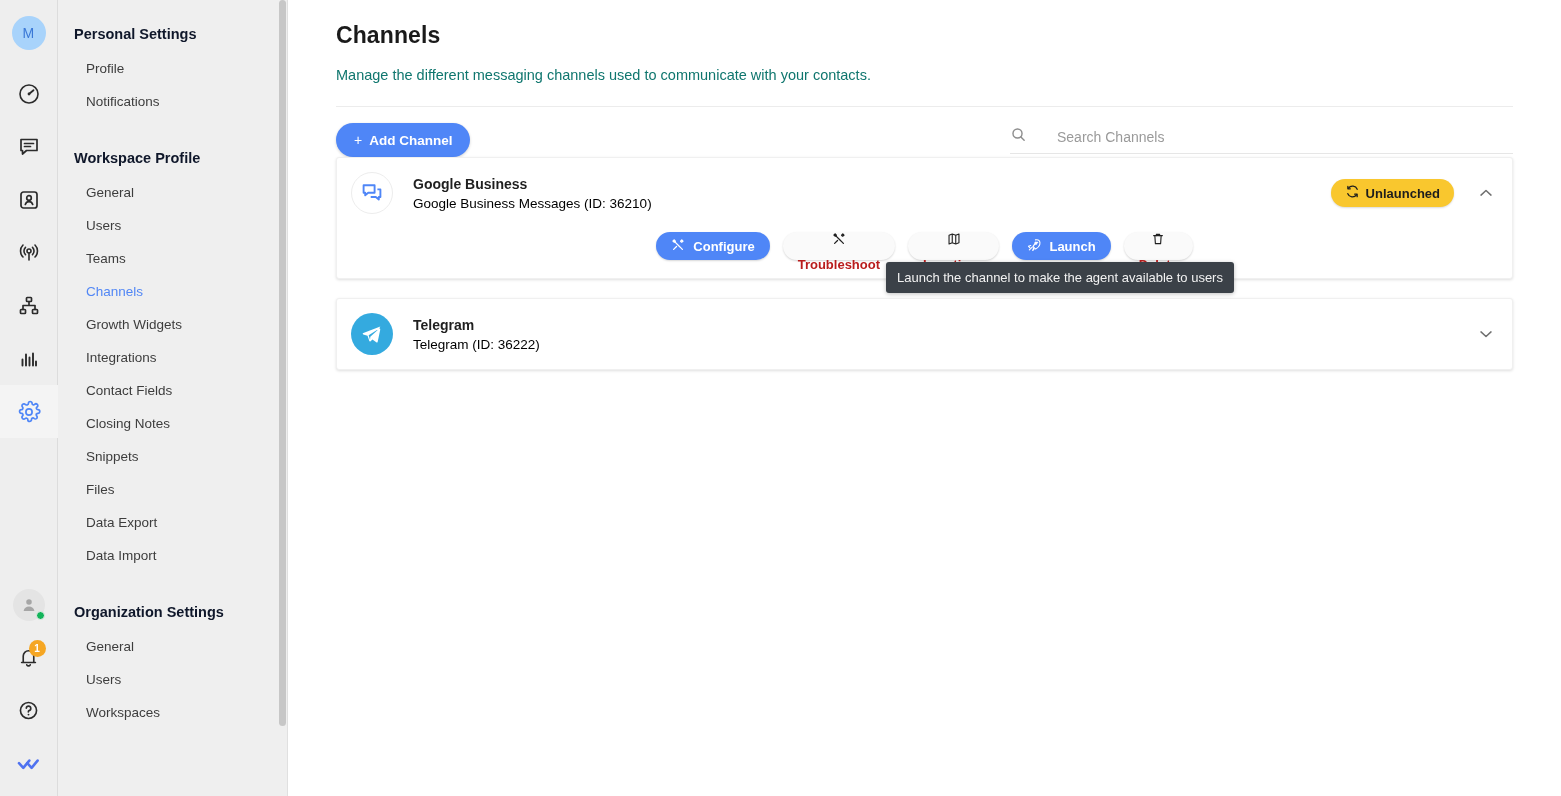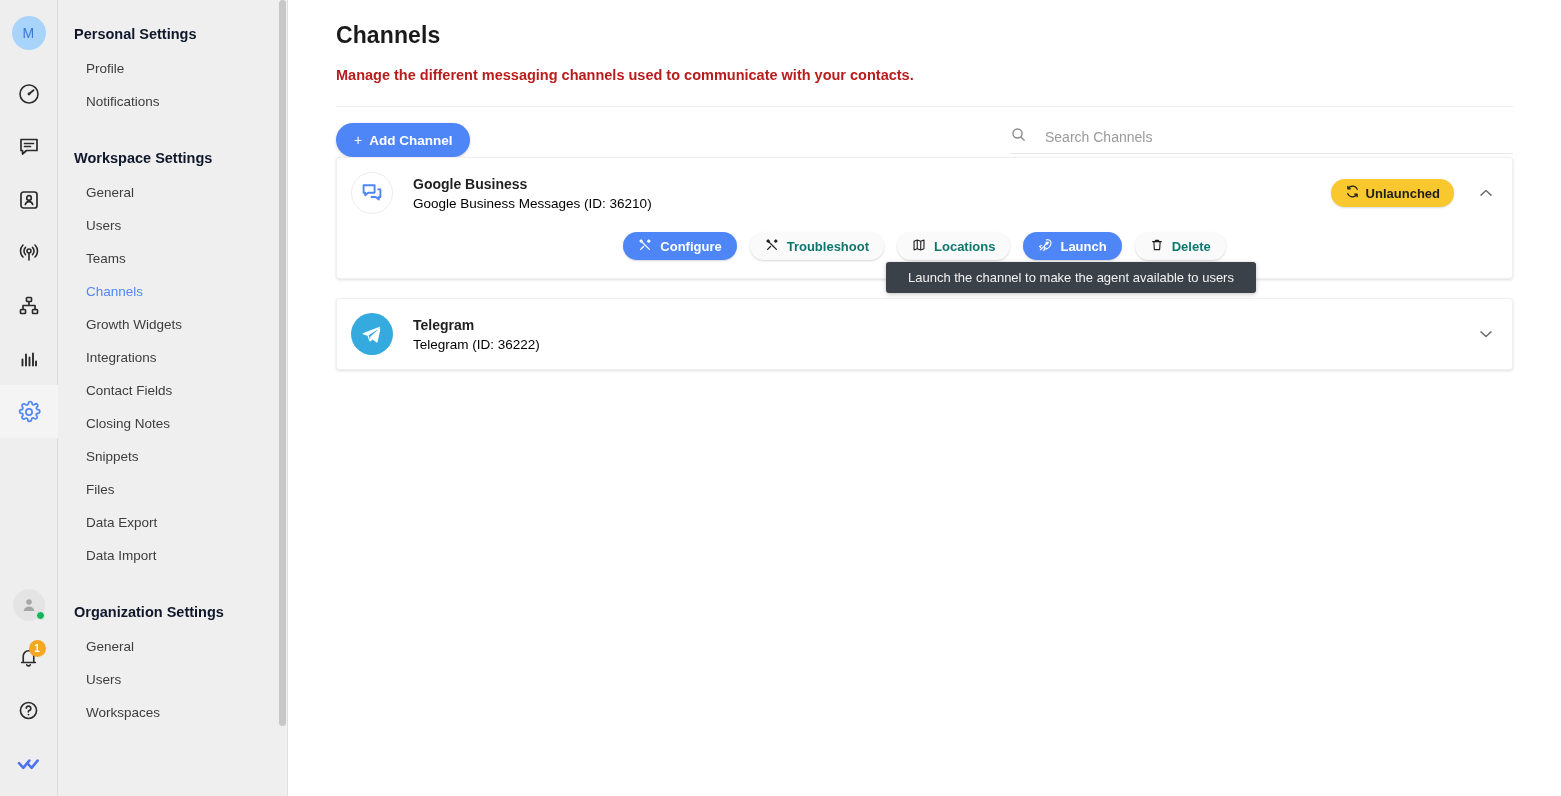--- a/index.html
+++ b/index.html
@@ -92,40 +92,40 @@
   .main {
     flex: 1 1 auto; height: 796px; background: #fff;
     padding: 22px 48px 0 48px;
     overflow: hidden;
   }
   .page-title {
     font-size: 23px; font-weight: 700; color: #1a1a1a;
     letter-spacing: .1px;
   }
   .page-sub {
-    margin-top: 18px; font-size: 14.5px; color: #b91c1c; font-weight: bold;
+    margin-top: 18px; font-size: 14.5px; color: #0f766e;
   }
   .hr {
     margin-top: 23px; height: 1px; background: #ececec; width: 100%;
   }
   .toolbar {
     display: flex; align-items: center; justify-content: space-between;
     margin-top: 16px;
   }
   .btn-add {
     background: #4f86f7; color: #fff; border: none;
     border-radius: 19px; height: 34px; padding: 0 18px;
     font-size: 13.5px; font-weight: 700; cursor: pointer;
     font-family: "Liberation Sans", sans-serif;
     box-shadow: 0 1px 3px rgba(0,0,0,.18);
     display: flex; align-items: center; gap: 7px;
   }
   .btn-add .plus { font-size: 14px; font-weight: 400; }
   .search-wrap {
-    display: flex; align-items: center; gap: 2px;
+    display: flex; align-items: center; gap: 14px;
     width: 503px; border-bottom: 1px solid #e6e6e6;
     padding-bottom: 6px;
   }
   .search-input {
     border: none; outline: none; flex: 1 1 auto;
     font-size: 14px; color: #333; background: transparent;
     font-family: "Liberation Sans", sans-serif;
     padding: 2px 0 2px 16px;
   }
   .search-input::placeholder { color: #9a9a9a; }
@@ -170,27 +170,27 @@
     position: relative;
   }
   .abtn {
     height: 28px; border-radius: 15px; border: none;
     padding: 0 15px; font-size: 13px; font-weight: 700;
     display: inline-flex; align-items: center; gap: 8px;
     cursor: pointer; font-family: "Liberation Sans", sans-serif;
     box-shadow: 0 1px 2px rgba(0,0,0,.16);
   }
   .abtn.primary { background: #4f86f7; color: #fff; }
-  .abtn.ghost { background: #fafafa; color: #0f766e; }
+  .abtn.ghost { background: #fafafa; color: #b91c1c; flex-direction: column; }
 
   .tooltip {
     position: absolute;
     left: 549px; top: 34px;
     background: #3b4148; color: #f2f2f2;
-    font-size: 13px; padding: 8px 22px;
+    font-size: 13px; padding: 8px 11px;
     border-radius: 3px; white-space: nowrap;
     box-shadow: 0 1px 4px rgba(0,0,0,.25);
     z-index: 20;
   }
 </style>
 </head>
 <body>
 
 <div class="app">
 
@@ -292,21 +292,21 @@
     </div>
   </div>
 
   <div class="nav">
     <div class="nav-inner">
 
       <div class="nav-group-title">Personal Settings</div>
       <div class="nav-item">Profile</div>
       <div class="nav-item">Notifications</div>
 
-      <div class="nav-group-title second">Workspace Settings</div>
+      <div class="nav-group-title second">Workspace Profile</div>
       <div class="nav-item">General</div>
       <div class="nav-item">Users</div>
       <div class="nav-item">Teams</div>
       <div class="nav-item active">Channels</div>
       <div class="nav-item">Growth Widgets</div>
       <div class="nav-item">Integrations</div>
       <div class="nav-item">Contact Fields</div>
       <div class="nav-item">Closing Notes</div>
       <div class="nav-item">Snippets</div>
       <div class="nav-item">Files</div>

